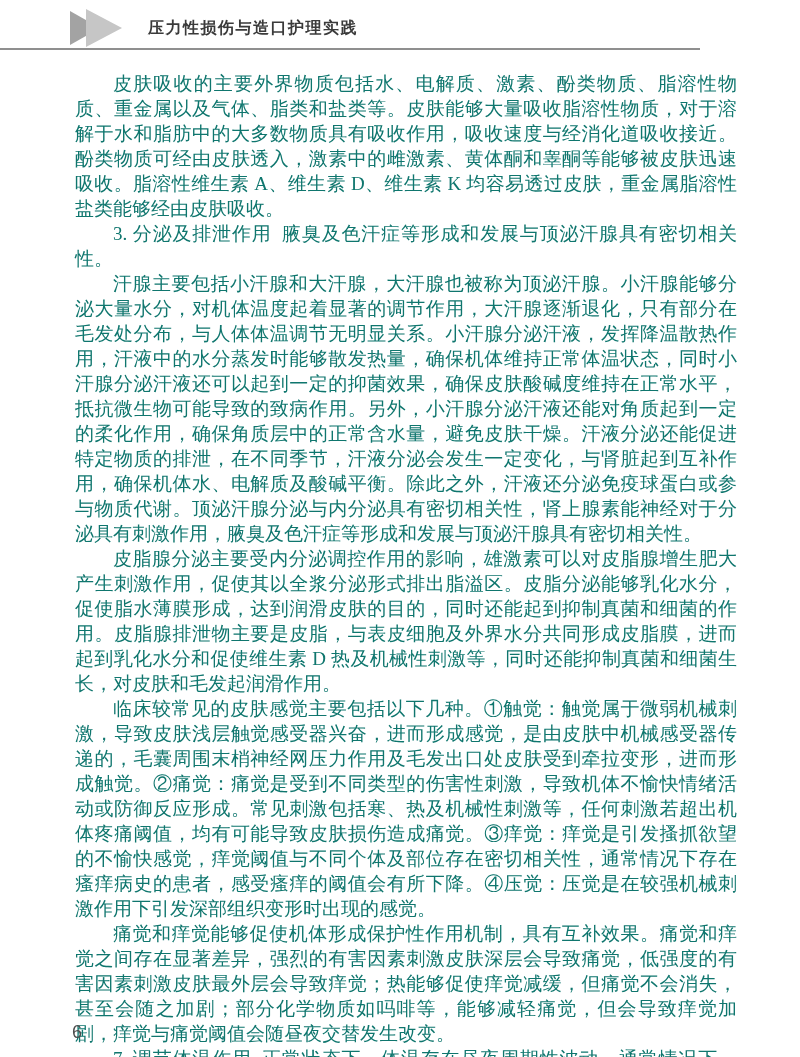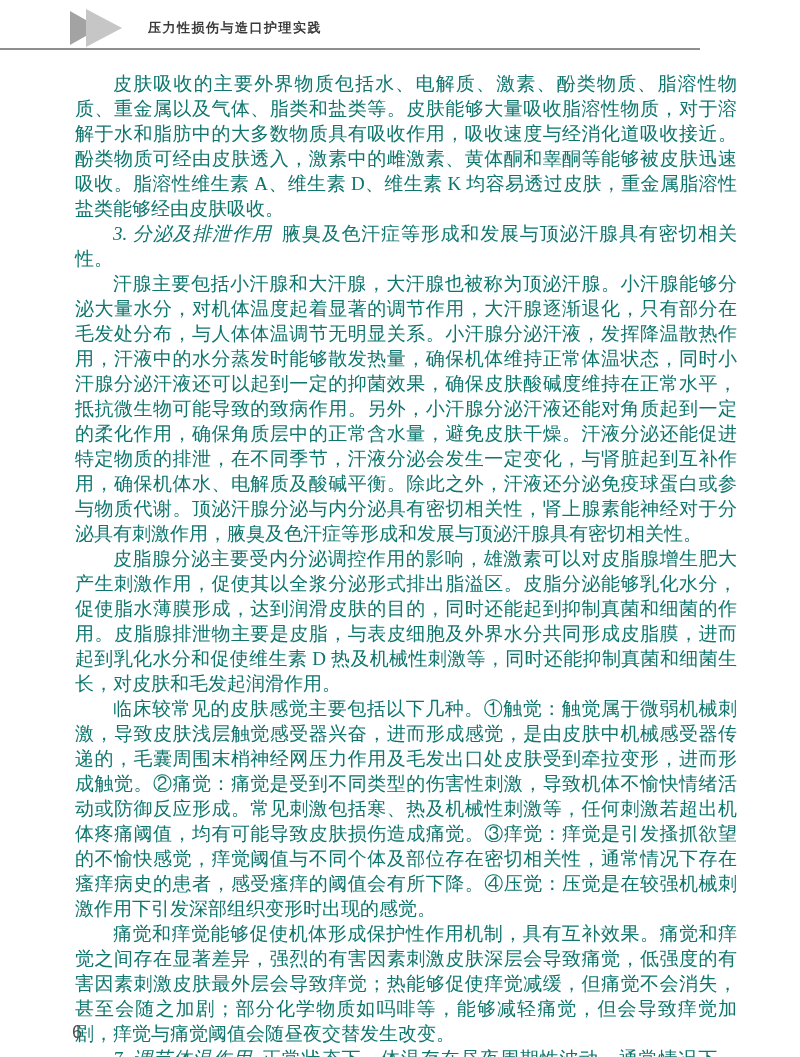--- a/index.html
+++ b/index.html
@@ -21,21 +21,21 @@
     align-items: center;
   }
   .logo {
     width: 62px;
     height: 38px;
     margin-right: 16px;
     flex: 0 0 auto;
   }
   .head-title {
     font-family: "Liberation Sans", "DejaVu Sans", sans-serif;
-    font-size: 13px;
+    font-size: 16px;
     font-weight: bold;
     color: #3a3a3a;
     letter-spacing: 1.5px;
     white-space: nowrap;
   }
   .head-rule {
     position: absolute;
     top: 48px;
     left: 0;
     width: 700px;
@@ -53,21 +53,20 @@
     color: #0f766e;
     text-align: justify;
     text-justify: inter-ideograph;
   }
   .content p {
     margin: 0;
     padding: 0;
     text-indent: 2em;
   }
   .lead {
-    font-style: italic;
     font-family: "Liberation Serif", "DejaVu Serif", serif;
     margin-top: 10px;
   }
   .lead:not(:empty) { margin-right: 0.55em; }
   
   .page-number {
     position: absolute;
     left: 72px;
     top: 1022px;
     font-family: "Liberation Sans", "DejaVu Sans", sans-serif;

